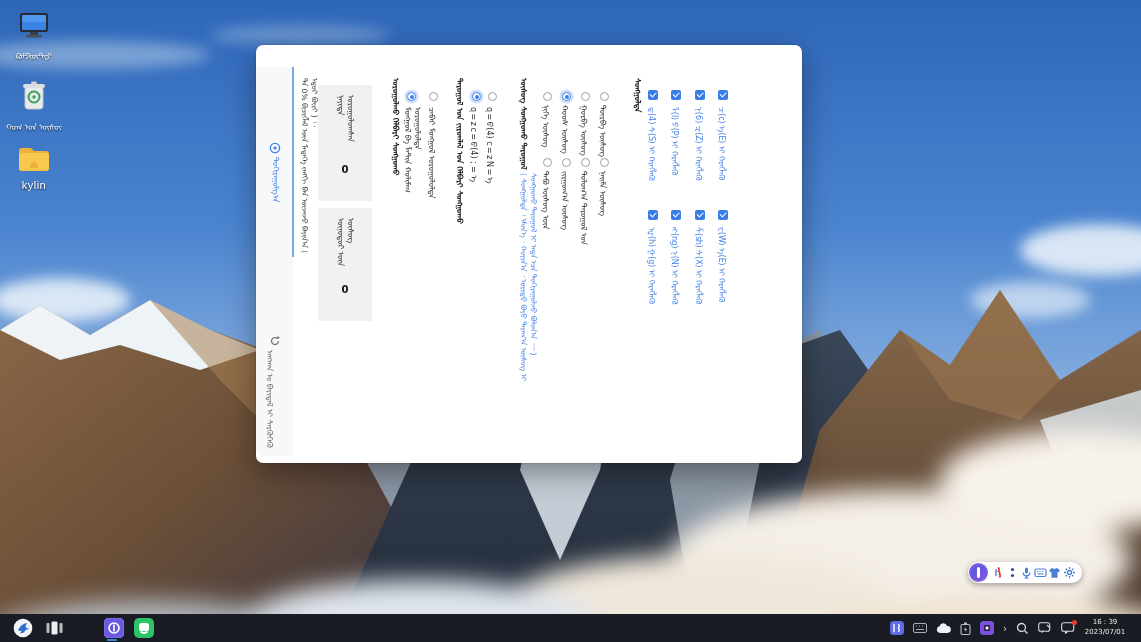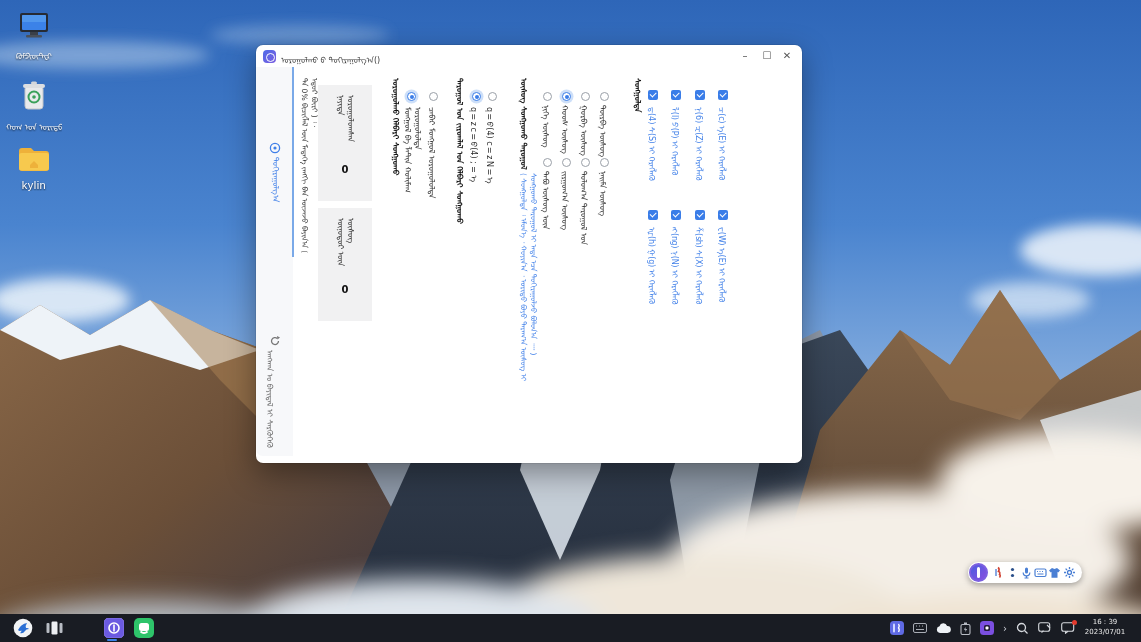--- a/index.html
+++ b/index.html
@@ -155,41 +155,34 @@
   </div>
 
   <div class="desk-icon" style="left:6px; top:80px;">
     <svg width="30" height="32" viewBox="0 0 30 32">
       <rect x="6" y="6" width="18" height="23" rx="3" fill="#e9eaec" stroke="#c2c5c9"></rect>
       <rect x="4" y="4" width="22" height="4" rx="2" fill="#dcdee1"></rect>
       <rect x="12" y="1.5" width="6" height="3" rx="1.5" fill="#d4d6da"></rect>
       <circle cx="15" cy="17" r="5.5" fill="none" stroke="#3aa05a" stroke-width="2"></circle>
       <circle cx="15" cy="17" r="1.8" fill="#3aa05a"></circle>
     </svg>
-    <span class="dlabel">ᠬᠣᠭ ᠤᠨ ᠤᠷᠢᠳᠤ</span>
+    <span class="dlabel">ᠬᠣᠭ ᠤᠨ ᠦᠰᠦᠭ</span>
   </div>
 
   <div class="desk-icon" style="left:6px; top:145px;">
     <svg width="34" height="28" viewBox="0 0 34 28">
       <path d="M2,6 q0,-3 3,-3 h9 l3,3 h12 q3,0 3,3 v14 q0,3 -3,3 h-24 q-3,0 -3,-3 z" fill="#eeb13a"></path>
       <path d="M2,10 q0,-2 2.5,-2 h25 q2.5,0 2.5,2 v13 q0,2.5 -3,2.5 h-24 q-3,0 -3,-2.5 z" fill="#f7c94e"></path>
       <path d="M13,20 l4,-4 4,4 v3 h-8 z" fill="#eeb13a"></path>
     </svg>
     <span class="dlabel kylabel">kylin</span>
   </div>
 
   <div id="win">
 
-    <div id="titlebar">
-      <div id="title-icon"></div>
-      <span id="title-text">ᠣᠷᠣᠭᠤᠯᠬᠤ ᠪ ᠲᠣᠬᠢᠷᠠᠭᠤᠯᠭ᠎ᠠ(᠎)</span>
-      <span class="winbtn" id="btn-min">–</span>
-      <span class="winbtn" id="btn-max">☐</span>
-      <span class="winbtn" id="btn-close">✕</span>
-    </div>
 
     <div id="sidebar">
       <div class="side-tab" style="top:75px;">
         <svg class="side-ico" width="12" height="12" viewBox="0 0 12 12">
           <circle cx="6" cy="6" r="4.6" fill="none" stroke="#3f7fe8" stroke-width="1.3"></circle>
           <circle cx="6" cy="6" r="1.6" fill="#3f7fe8"></circle>
         </svg>
         <span class="vtext vblue" style="max-height:70px;">ᠲᠣᠬᠢᠷᠠᠭᠤᠯᠭ᠎ᠠ</span>
       </div>
       <div class="side-tab" style="top:268px;">

